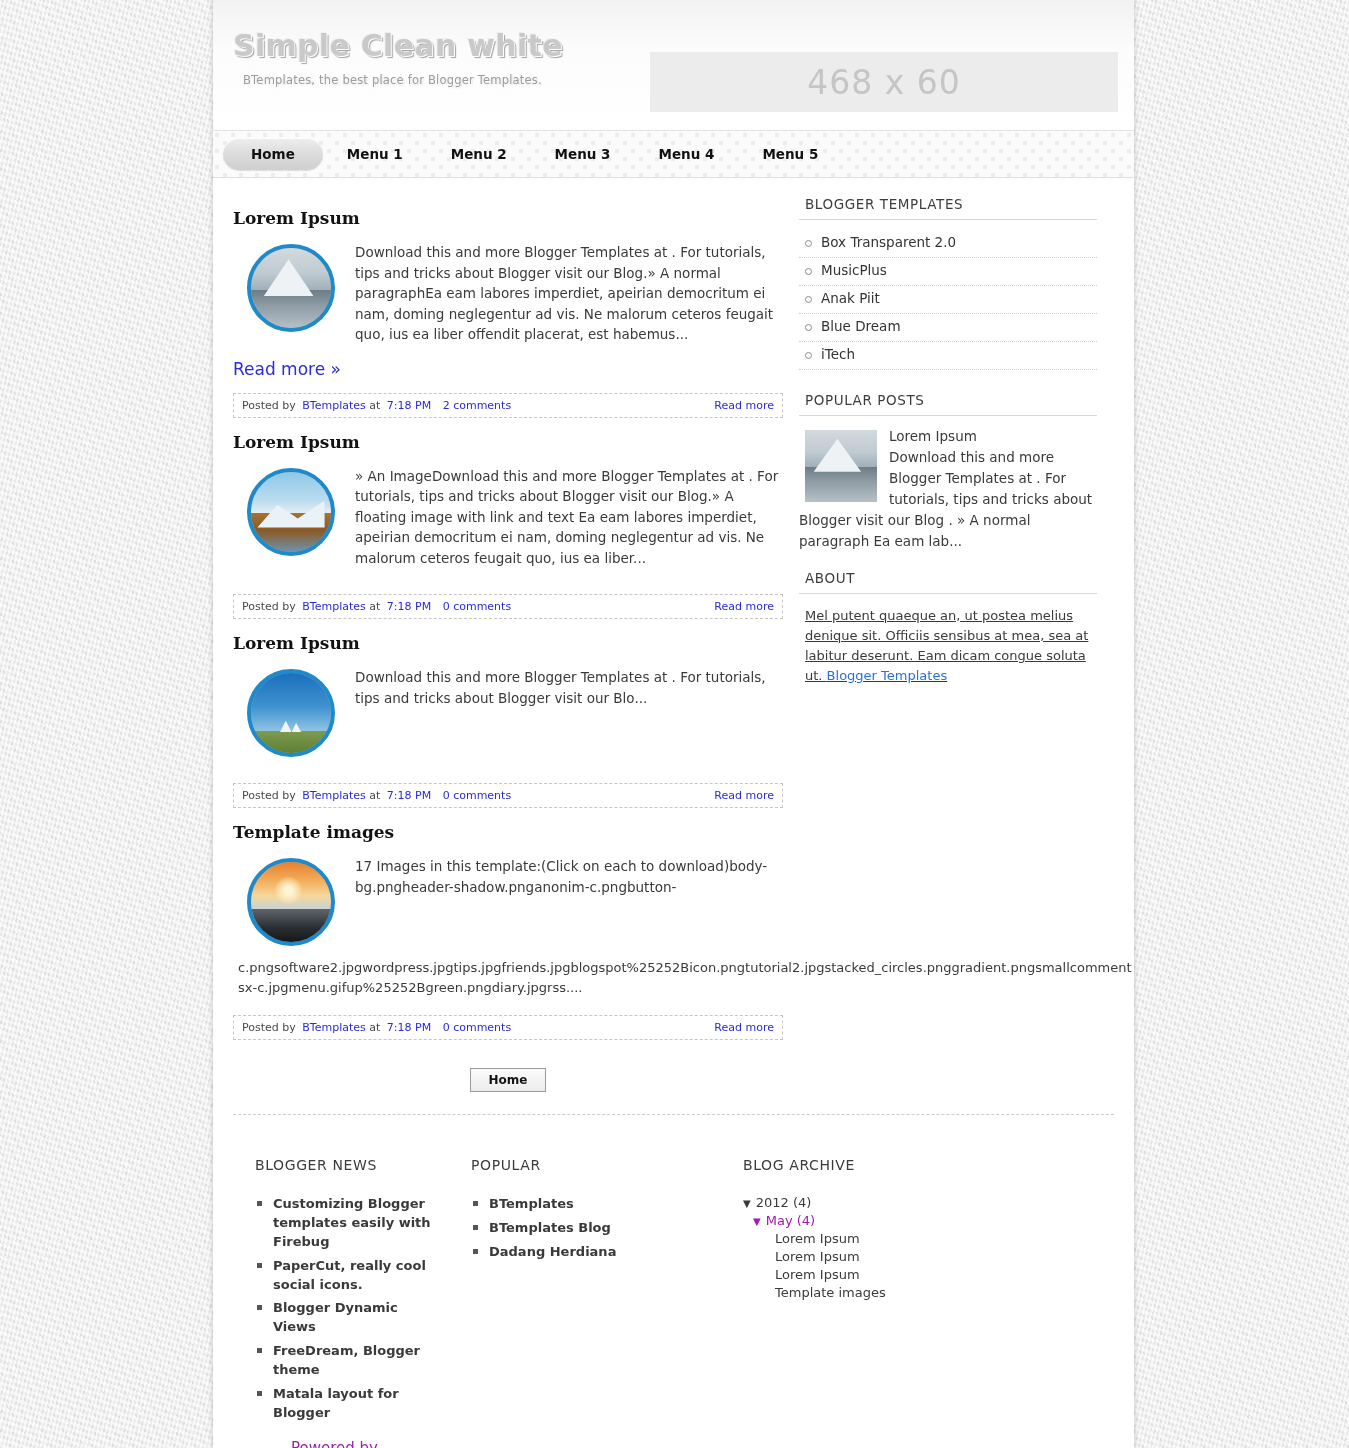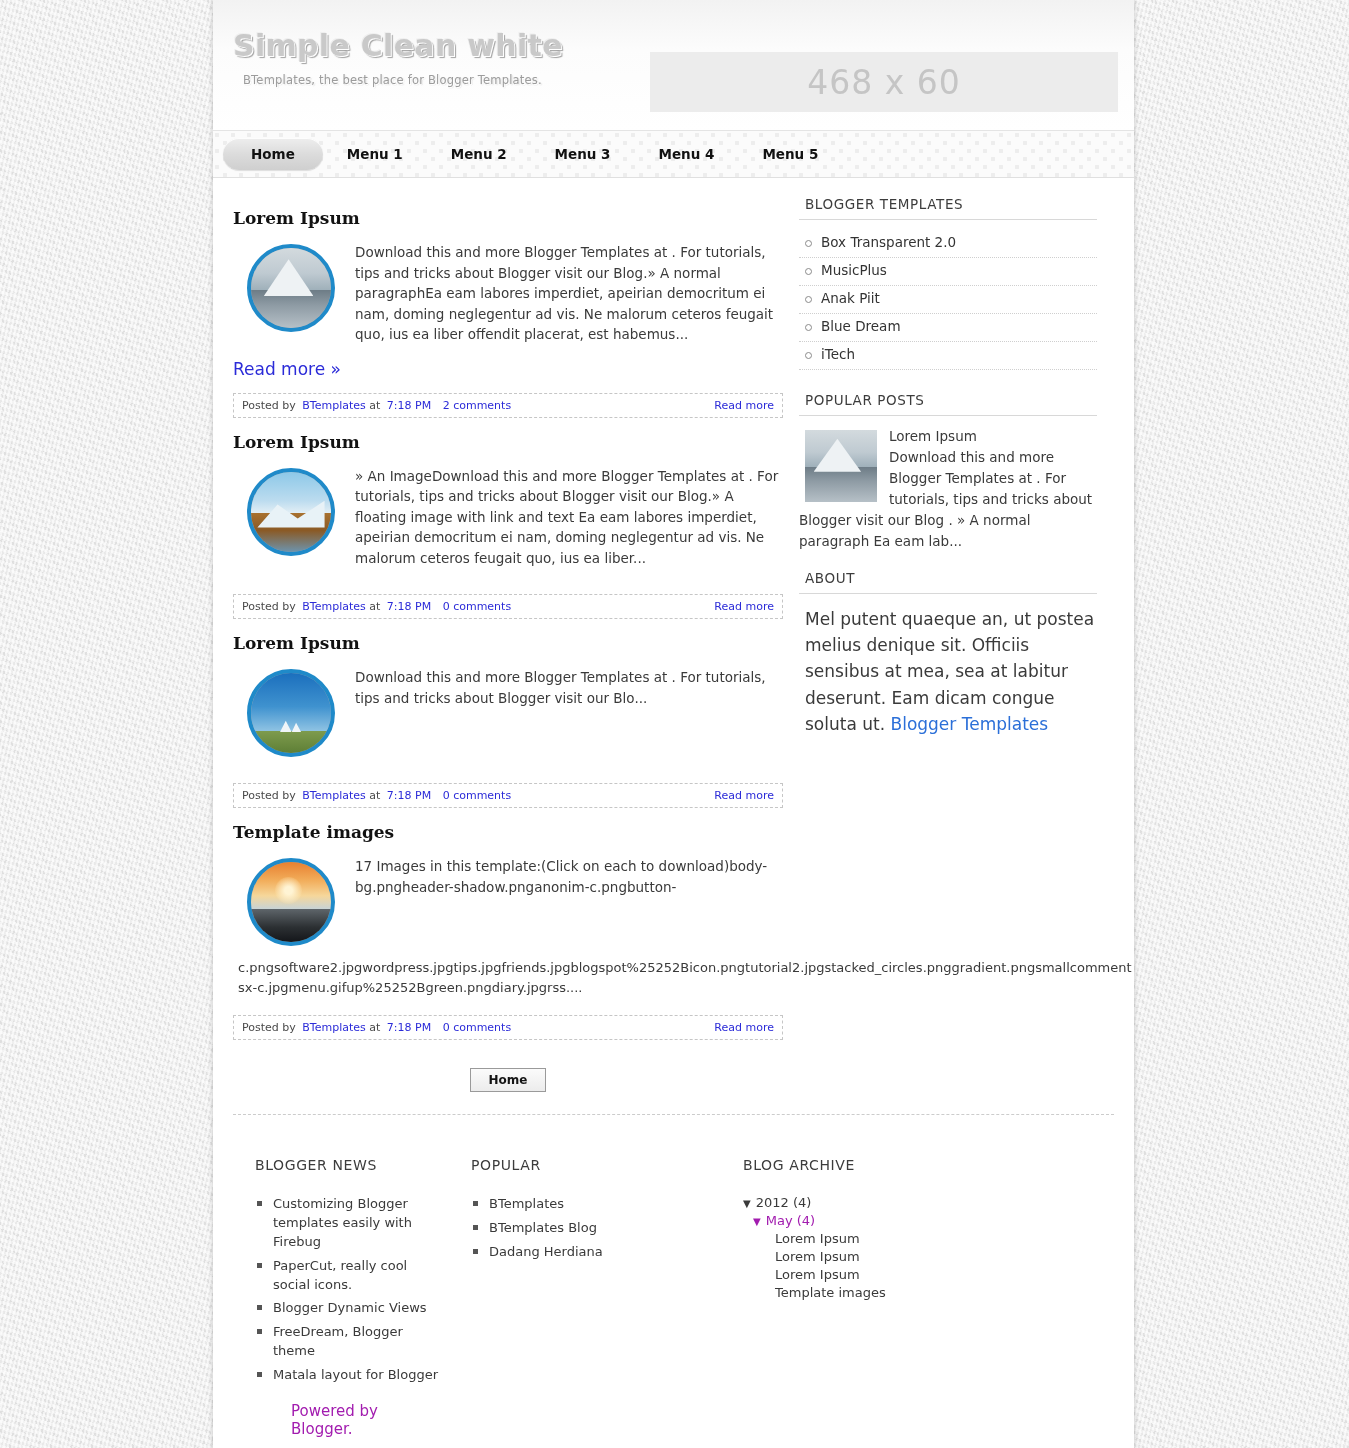--- a/index.html
+++ b/index.html
@@ -240,21 +240,21 @@
     position: relative;
     overflow: hidden;
   }
   .pop-thumb .sky { position:absolute; left:0; right:0; top:0; height:52%;
      background: linear-gradient(to bottom,#d3dade 0%, #bfcad1 60%, #9fb0ba 100%); }
   .pop-thumb .ground { position:absolute; left:0; right:0; bottom:0; height:48%;
      background: linear-gradient(to bottom,#6d7c86 0%, #8e9ba4 40%, #b6c0c7 100%); }
   .pop-thumb .peak { position:absolute; left:12%; top:12%; width:66%; height:46%;
      background:#eef2f4; clip-path: polygon(50% 0%, 100% 100%, 0% 100%); }
   .pop-title { color: #3a3a3a; font-size: 13.5px; }
-  .about-text { font-size: 17px; line-height: 1.55; color: #3a3a3a; padding: 2px 0 0 6px; }
+  .about-text { font-size: 13px; line-height: 1.55; color: #3a3a3a; padding: 2px 0 0 6px; text-decoration: underline; }
   .about-link { color: #2b6fd8; text-decoration: none; cursor: pointer; }
 
   
   #footer-sep {
     border-top: 1px dashed #cccccc;
     margin: 10px 20px 0 20px;
   }
   #footer-cols {
     display: flex;
     padding: 42px 0 12px 0;
@@ -269,20 +269,21 @@
     letter-spacing: 0.6px;
     margin-bottom: 22px;
   }
   .flist { list-style: none; margin: 0; padding: 0; }
   .flist li {
     position: relative;
     padding: 0 0 5px 18px;
     line-height: 1.45;
     font-size: 13px;
     color: #3a3a3a;
+    font-weight: bold;
   }
   .flist li::before {
     content:"";
     position:absolute; left:2px; top:6px;
     width:5px; height:5px; background:#555;
   }
   .flist li a { color: #3a3a3a; text-decoration: none; cursor: pointer; }
   .powered { margin: 12px 0 0 36px; font-size: 15px; color: #a21caf; }
   .arch-year { font-size: 13px; color: #3a3a3a; margin-bottom: 3px; cursor: pointer; }
   .arch-month { font-size: 13px; color: #a21caf; margin: 0 0 3px 10px; cursor: pointer; }

